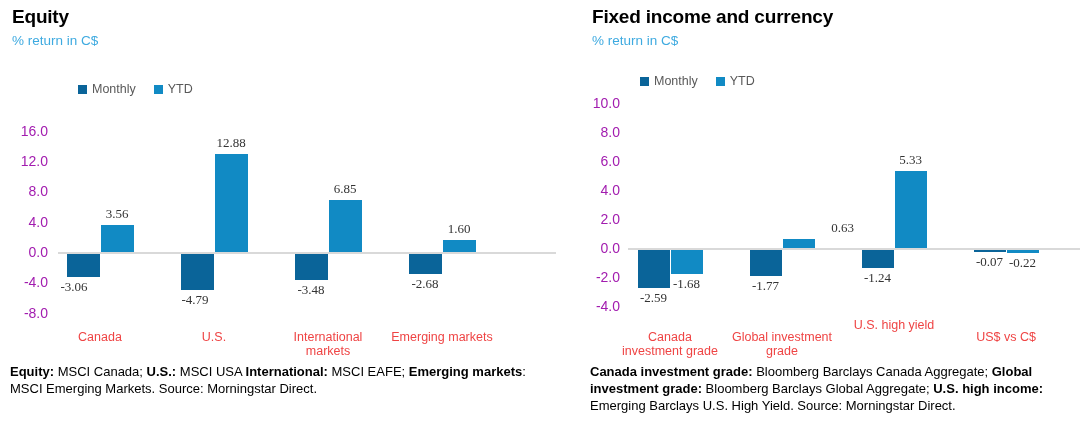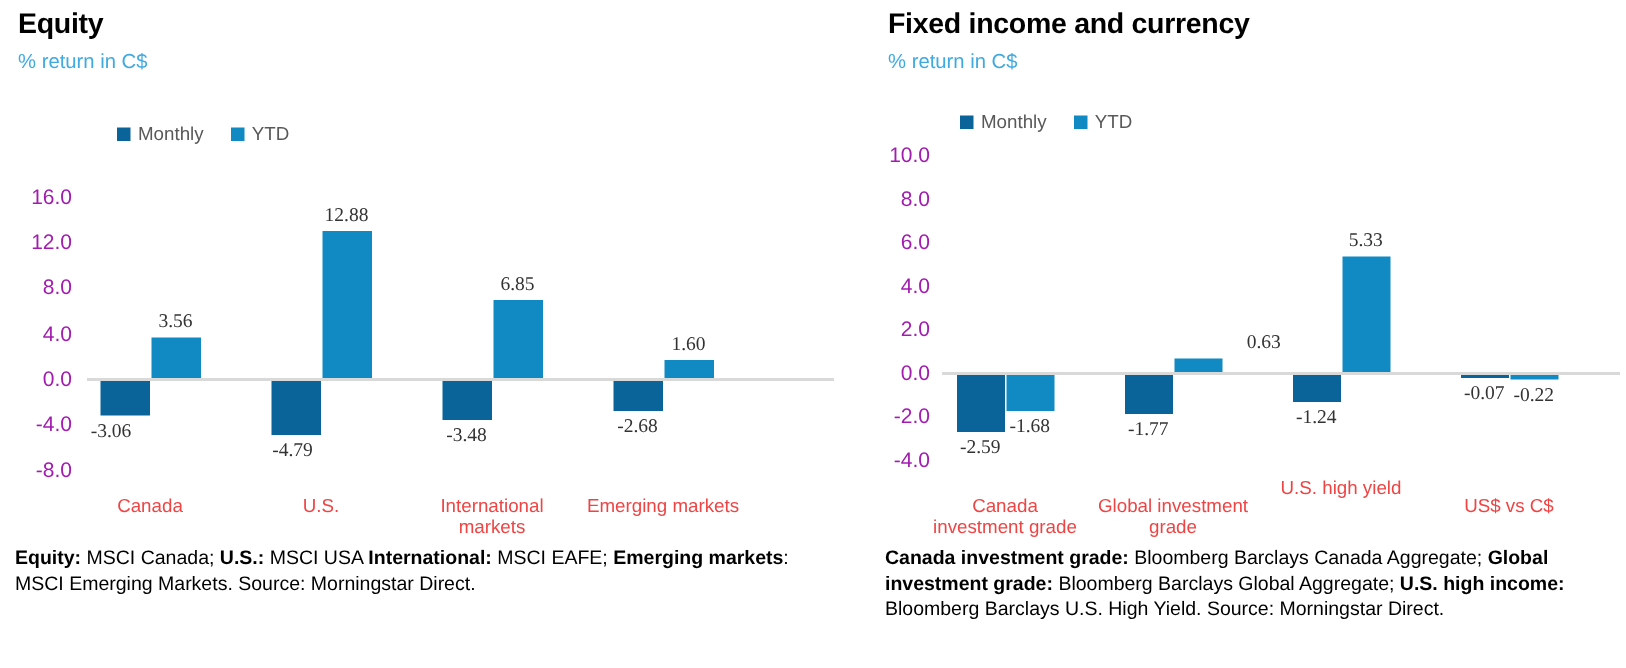--- a/index.html
+++ b/index.html
@@ -223,14 +223,14 @@
       <div class="bar ytd" style="left: 314.5px; width: 32px; top: 170.715px; height: 77.285px; background: rgb(17, 138, 196);"></div>
       <div class="dlabel" style="left: 330.5px; top: 151.715px;">5.33</div>
       <div class="xlabel" style="left: 314px; top: 318px; width: 126px; margin-left: 0px;">U.S. high yield</div>
       <div class="bar monthly" style="left: 393.5px; width: 32px; top: 250px; height: 1.5px; background: rgb(10, 100, 153);"></div>
       <div class="dlabel" style="left: 409.5px; top: 253.5px;">-0.07</div>
       <div class="bar ytd" style="left: 426.5px; width: 32px; top: 250px; height: 3.19px; background: rgb(17, 138, 196);"></div>
       <div class="dlabel" style="left: 442.5px; top: 255.19px;">-0.22</div>
       <div class="xlabel" style="left: 426px; top: 330px; width: 126px; margin-left: 0px;">US$ vs C$</div>
     </div>
 
-  <div class="footnote" id="foot-1"><b>Canada investment grade:</b><span> Bloomberg Barclays Canada Aggregate; </span><b>Global investment grade:</b><span> Bloomberg Barclays Global Aggregate; </span><b>U.S. high income:</b><span> Bloomberg Barclays U.S. High Yield. Source: Morningstar Direct.</span></div>
+  <div class="footnote" id="foot-1"><b>Canada investment grade:</b><span> Bloomberg Barclays Canada Aggregate; </span><b>Global investment grade:</b><span> Bloomberg Barclays Global Aggregate; </span><b>U.S. high income:</b><span> Emerging Barclays U.S. High Yield. Source: Morningstar Direct.</span></div>
 </div>
 
 </body></html>

